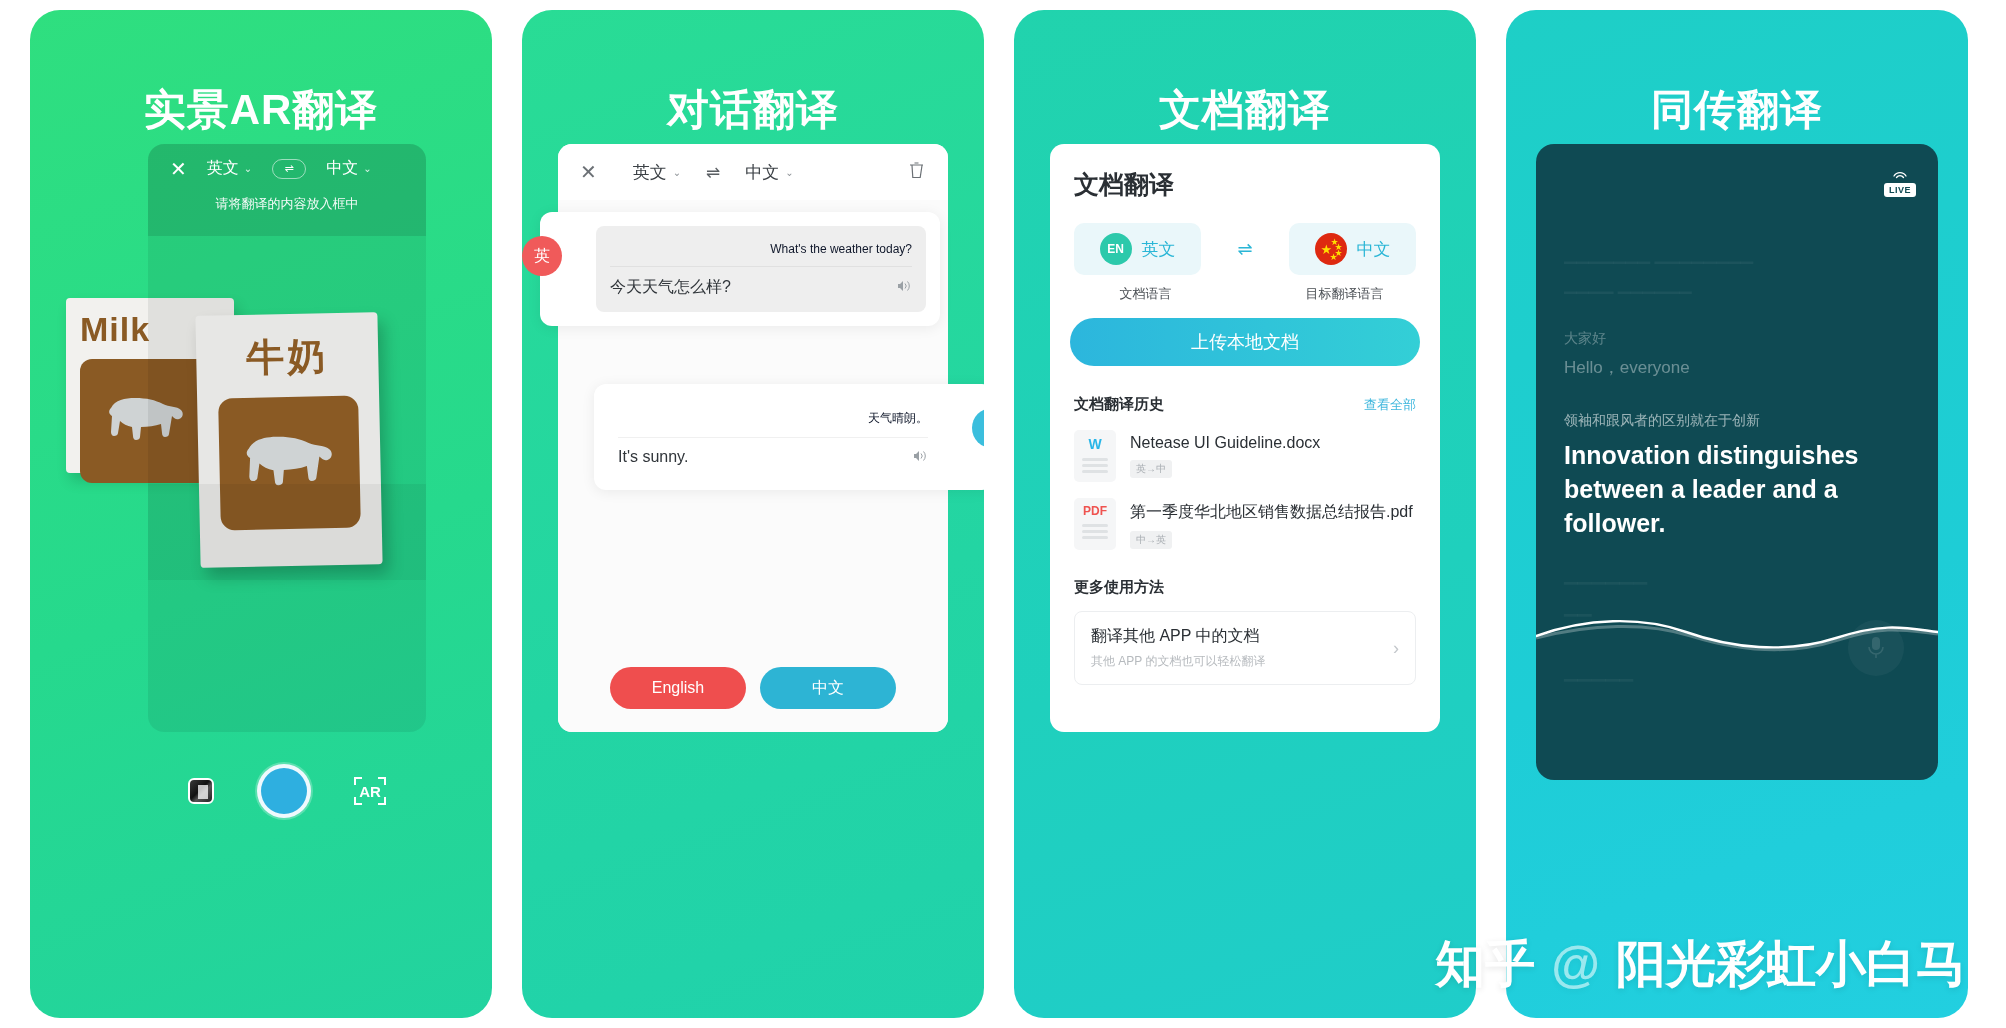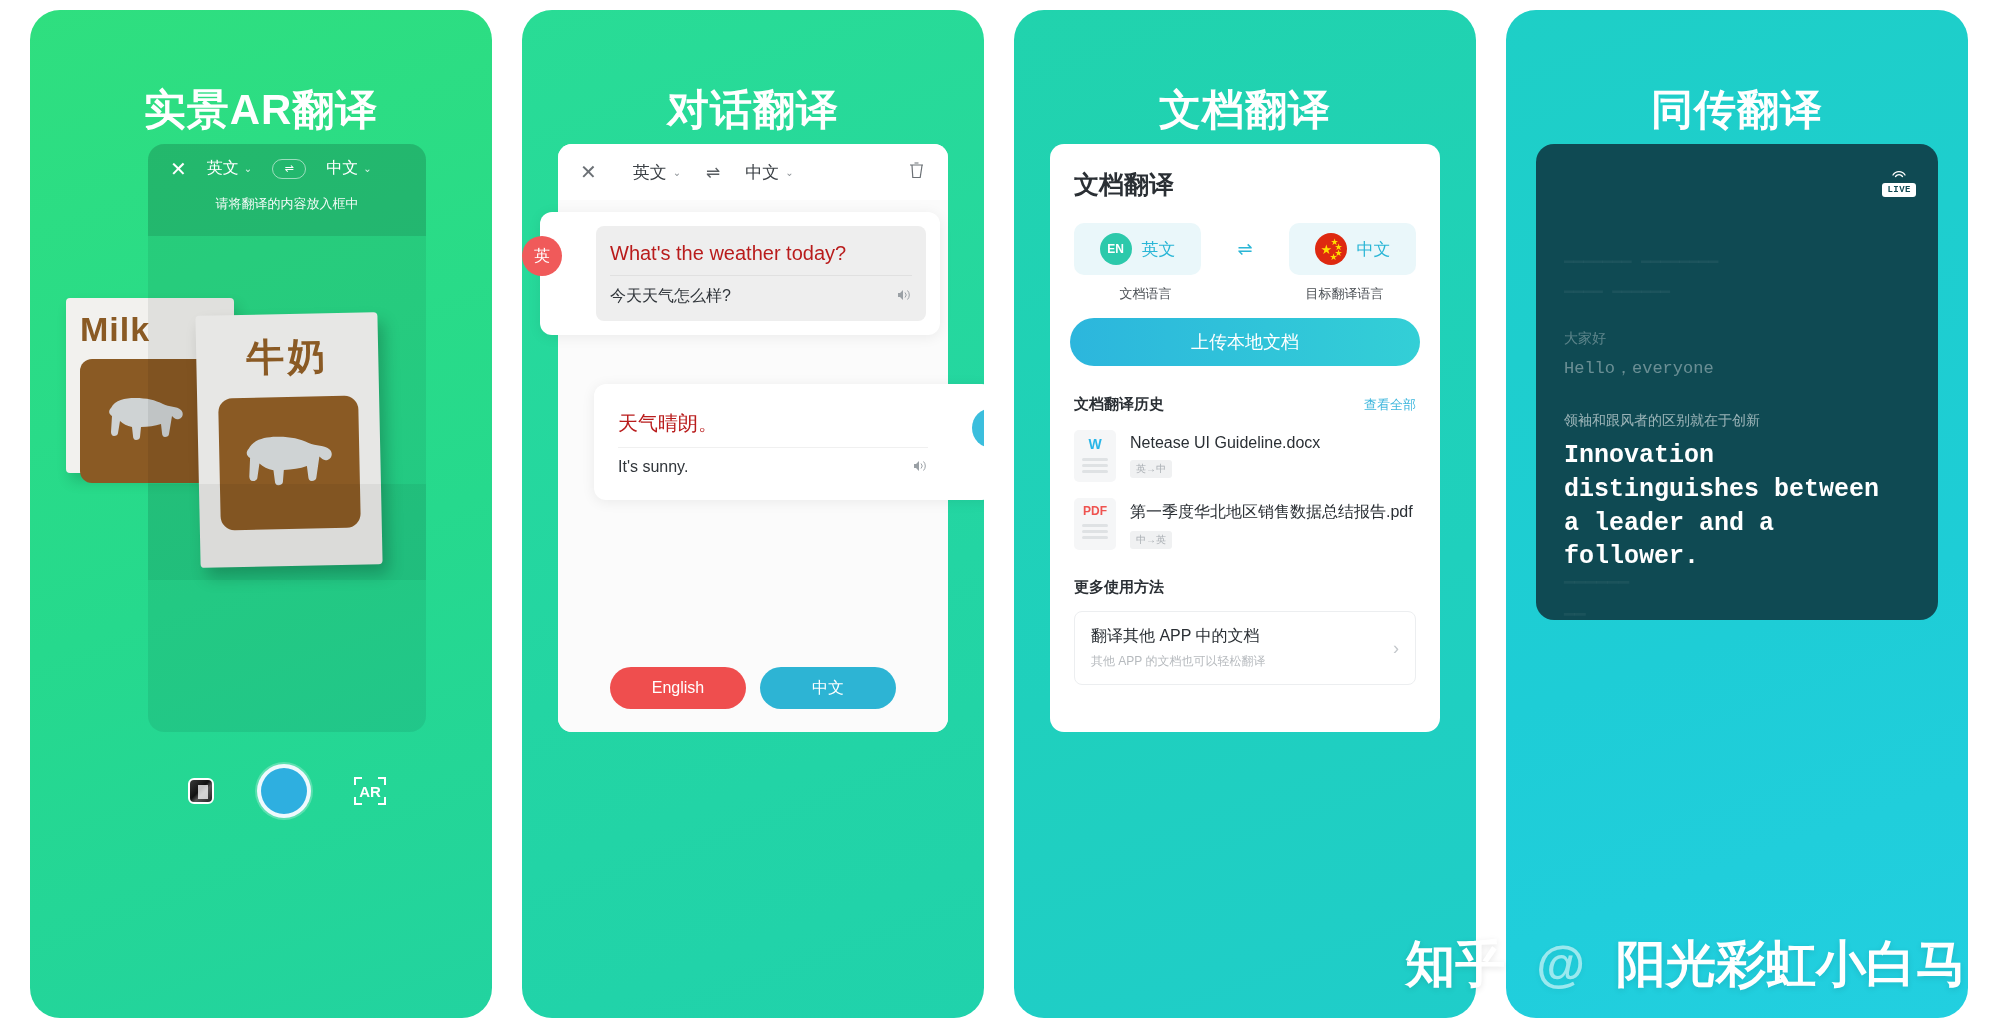--- a/index.html
+++ b/index.html
@@ -188,21 +188,21 @@
   .avatar-en {
     position: absolute; left: -18px; top: 24px;
     width: 40px; height: 40px; border-radius: 50%;
     background: #f05a5a; color: #fff;
     display:flex; align-items:center; justify-content:center;
     font-size: 16px;
   }
   .msgbox {
     background: #eeeeee; border-radius: 8px; padding: 10px 14px;
   }
-  .msg-src { font-size: 20px; color: #b91c1c; padding: 6px 0 10px; }
+  .msg-src { font-size: 12px; color: #0f172a; padding: 6px 0 10px; text-align: right; }
   .msg-div { height: 1px; background: rgba(0,0,0,.06); }
   .msg-dst {
     font-size: 16px; color: #30353a; padding: 10px 0 4px;
     display: flex; align-items: center; justify-content: space-between;
   }
   .spk { font-size: 14px; color: #9aa0a5; }
 
   .bubble-right {
     position: absolute; left: 36px; top: 240px;
     width: 400px;
@@ -308,25 +308,24 @@
     margin-top: 14px; border: 1px solid #eceef0; border-radius: 8px;
     padding: 14px 16px; display:flex; align-items:center; justify-content:space-between;
   }
   .more-t { font-size: 16px; color:#2a2f34; }
   .more-s { font-size: 12px; color:#b6babe; margin-top: 6px; }
   .chev { font-size: 18px; color:#c3c7cb; font-weight: 300; }
 
   
   .live-screen {
     position: absolute; left: 30px; top: 134px;
-    width: 402px; height: 476px;
+    width: 402px; height: 636px;
     background: #0f4a53;
     border-radius: 18px;
     overflow: hidden;
-    font-family: Liberation Mono, monospace;
   }
   .live-badge {
     position: absolute; right: 22px; top: 24px;
     display:flex; flex-direction: column; align-items:center; gap: 2px;
   }
   .live-wifi { color:#ffffff; font-size: 13px; line-height:1; }
   .live-pill {
     background:#ffffff; color:#0f4a53; font-size: 9px; font-weight:bold;
     padding: 2px 5px; border-radius: 3px; letter-spacing: .5px;
   }
@@ -349,21 +348,21 @@
     position: absolute; right: 34px; top: 476px;
     width: 56px; height: 56px; border-radius: 50%;
     background: rgba(255,255,255,.045);
     display:flex; align-items:center; justify-content:center;
     color: rgba(255,255,255,.10); font-size: 26px;
   }
 
   
   .watermark {
     position: absolute; right: 40px; bottom: 30px;
-    display:flex; align-items:center; gap: 31px;
+    display:flex; align-items:center; gap: 16px;
     color: #ffffff; font-size: 50px; font-weight: bold;
     text-shadow: 0 2px 6px rgba(0,0,0,.10);
     pointer-events: none;
   }
   .wm-at { opacity: .55; }
 </style>
 </head>
 <body>
 
 <div class="stage">

